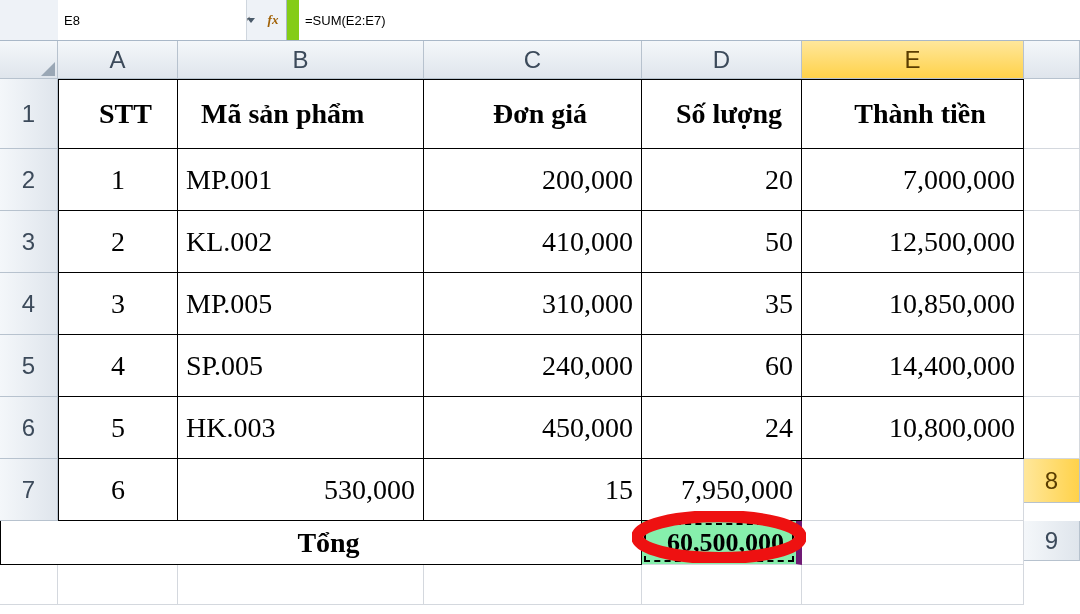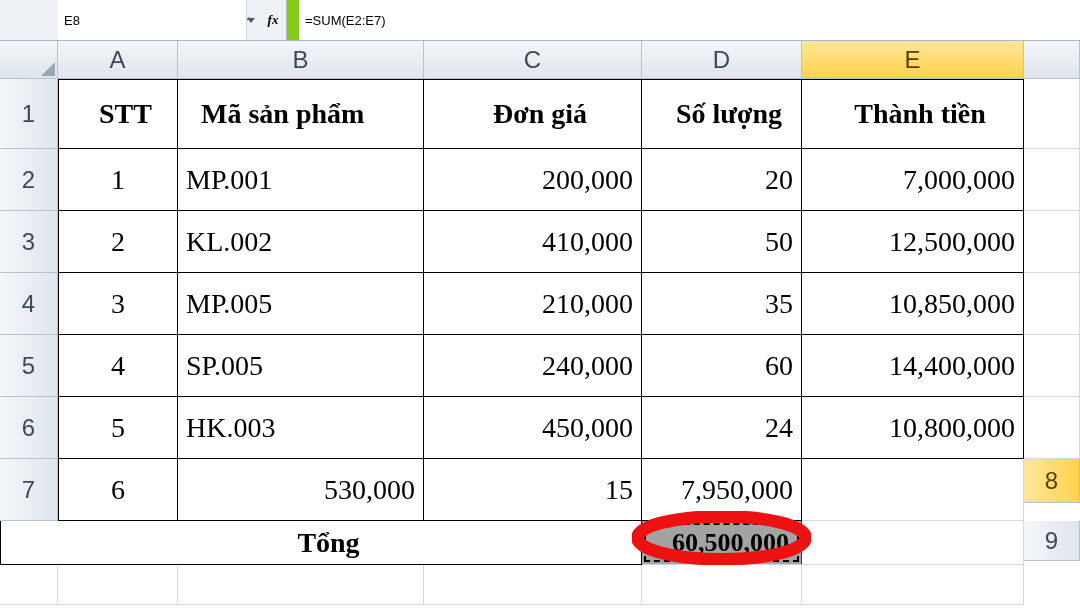--- a/index.html
+++ b/index.html
@@ -58,21 +58,21 @@
     border-right: 1px solid #a9b8c8;
     background: #eef2f7;
   }
   .fx-btn {
     width: 26px; height: 100%;
     display: flex; align-items: center; justify-content: center;
     color: #888; font-style: normal;
     font-family: "Segoe UI", Tahoma, sans-serif;
     cursor: default;
   }
-  .fx-btn.fx { font-style: italic; font-weight: bold; color: #000000; font-family: "Times New Roman", serif; }
+  .fx-btn.fx { font-style: italic; font-weight: bold; color: #a16207; font-family: "Times New Roman", serif; }
   .formula-input-wrap {
     flex: 1;
     display: flex; align-items: center;
     background: #84cc16;
     padding-left: 12px;
   }
   .formula-input {
     flex: 1;
     border: none; outline: none;
     padding: 0 6px;
@@ -139,22 +139,22 @@
   .cell.center { justify-content: center; }
   .cell.right  { justify-content: flex-end; }
   .cell.left   { justify-content: flex-start; }
   .cell.bold   { font-weight: bold; padding-left: 23px; }
   .cell.nb     { border-bottom: 1px solid #000; border-right: 1px solid #000; }
   .cell.nb-top { border-top: 1px solid #000; }
   .cell.nb-left{ border-left: 1px solid #000; }
 
   .active-cell-wrap {
     position: relative;
-    background: #a3a3a3;
-    border-right: 1px solid #701a75;
+    background: #86efac;
+    border-right: 6px solid #701a75;
     border-bottom: 1px solid #d4d8de;
   }
   .marching {
     position: absolute;
     inset: 2px;
     border: 2px dashed #000;
     display: flex; align-items: center; justify-content: flex-end;
     padding: 0 8px;
     font-weight: bold;
     font-size: 26px;
@@ -226,21 +226,21 @@
   <div class="cell center nb nb-left hrow">2</div>
   <div class="cell left   nb hrow">KL.002</div>
   <div class="cell right  nb hrow">410,000</div>
   <div class="cell right  nb hrow">50</div>
   <div class="cell right  nb hrow">12,500,000</div>
   <div class="cell hrow"></div>
 
   <div class="row-head hrow">4</div>
   <div class="cell center nb nb-left hrow">3</div>
   <div class="cell left   nb hrow">MP.005</div>
-  <div class="cell right  nb hrow">210,000</div>
+  <div class="cell right  nb hrow">310,000</div>
   <div class="cell right  nb hrow">35</div>
   <div class="cell right  nb hrow">10,850,000</div>
   <div class="cell hrow"></div>
 
   <div class="row-head hrow">5</div>
   <div class="cell center nb nb-left hrow">4</div>
   <div class="cell left   nb hrow">SP.005</div>
   <div class="cell right  nb hrow">240,000</div>
   <div class="cell right  nb hrow">60</div>
   <div class="cell right  nb hrow">14,400,000</div>

